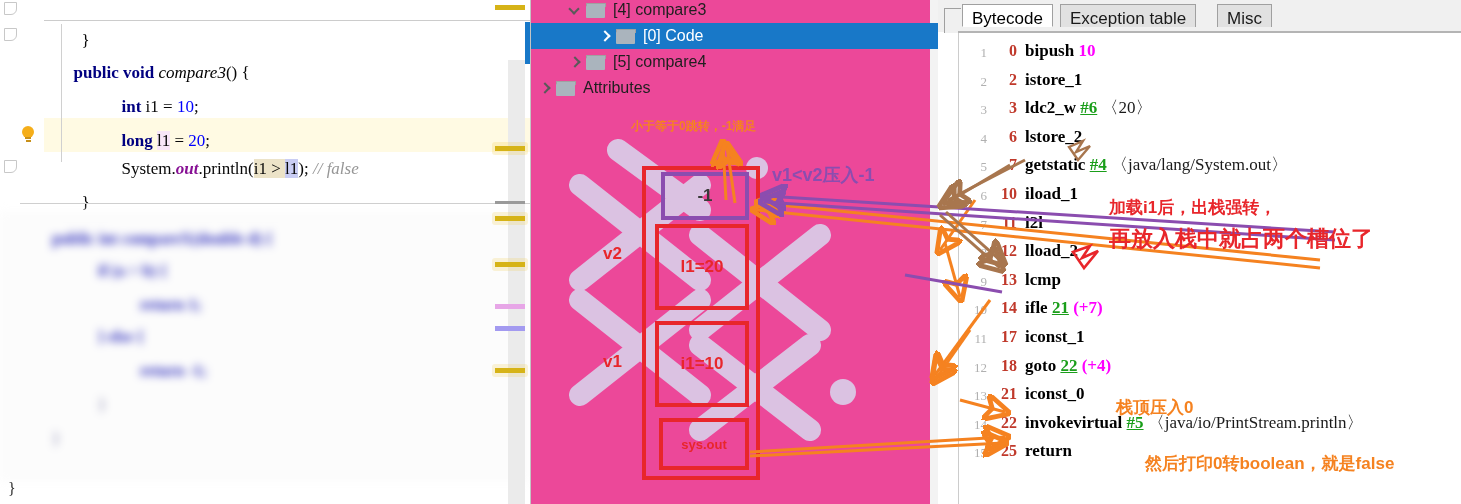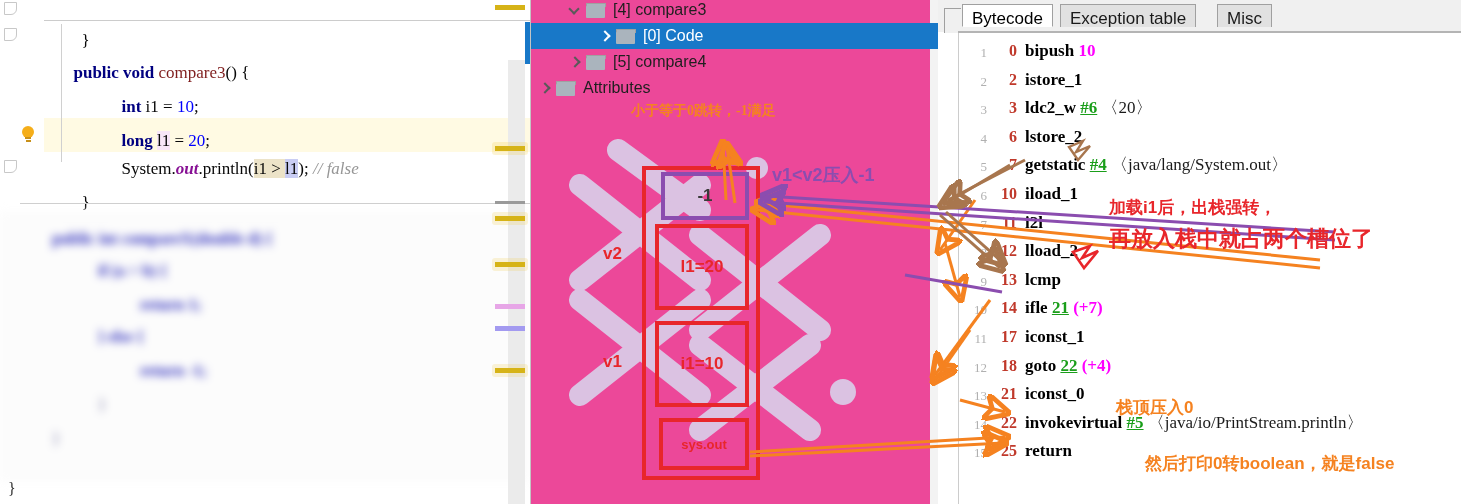--- a/index.html
+++ b/index.html
@@ -33,21 +33,21 @@
   .ln{
     position:absolute;left:44px;height:34px;line-height:34px;
     white-space:pre;
   }
   .indent-guide{
     position:absolute;left:61px;top:24px;width:1px;height:138px;
     background:#d0d0d0;
   }
   .kw{color:#000080;font-weight:bold;}
   .typ{color:#000080;font-weight:bold;}
-  .mth{color:#7f1d1d;}
+  .mth{color:#000000;font-style:italic;}
   .num{color:#0000ff;}
   .cmt{color:#969696;font-style:italic;}
   .fld{color:#871094;font-style:italic;font-weight:bold;text-align:right;}
   .plain{color:#080808;}
   .hl-pink{background:#f7e6f7;}
   .hl-tan{background:#ece3c8;}
   .hl-blue{background:#c9cdf4;}
   .caret-row{
     position:absolute;left:0;width:530px;height:34px;background:#fffae3;
   }
@@ -434,21 +434,21 @@
 
   <g>
     <path d="M1069,147 L1083,141 L1076,152 L1090,146 L1078,160 Z" fill="none" stroke="#A8764E" stroke-width="2.4"></path>
   </g>
 
   <g>
     <path d="M1073,252 L1090,246 L1082,258 L1098,251 L1084,268 Z" fill="none" stroke="#E8262B" stroke-width="2.6"></path>
   </g>
 </svg>
 
-<div class="anno-txt anno-orange" style="left:631px;top:102px;font-size:14px;font-family:Liberation Serif, serif;">小于等于0跳转，-1满足</div>
+<div class="anno-txt anno-orange" style="left:631px;top:118px;font-size:12px;">小于等于0跳转，-1满足</div>
 
 <div class="anno-txt anno-purple" style="left:772px;top:163px;font-size:18px;">v1&lt;v2压入-1</div>
 
 <div class="vlabel" style="position:absolute;left:603px;top:244px;">v2</div>
 <div class="vlabel" style="position:absolute;left:603px;top:352px;">v1</div>
 
 <div class="slotbox purple" style="left:663px;top:174px;width:84px;height:44px;border:none;font-size:17px;color:#3a3a3a;">-1</div>
 <div class="slotbox" style="left:657px;top:226px;width:90px;height:82px;border:none;font-size:17px;">l1=20</div>
 <div class="slotbox" style="left:657px;top:323px;width:90px;height:82px;border:none;font-size:17px;">i1=10</div>
 <div class="slotbox" style="left:661px;top:420px;width:86px;height:48px;border:none;font-size:13px;">sys.out</div>

